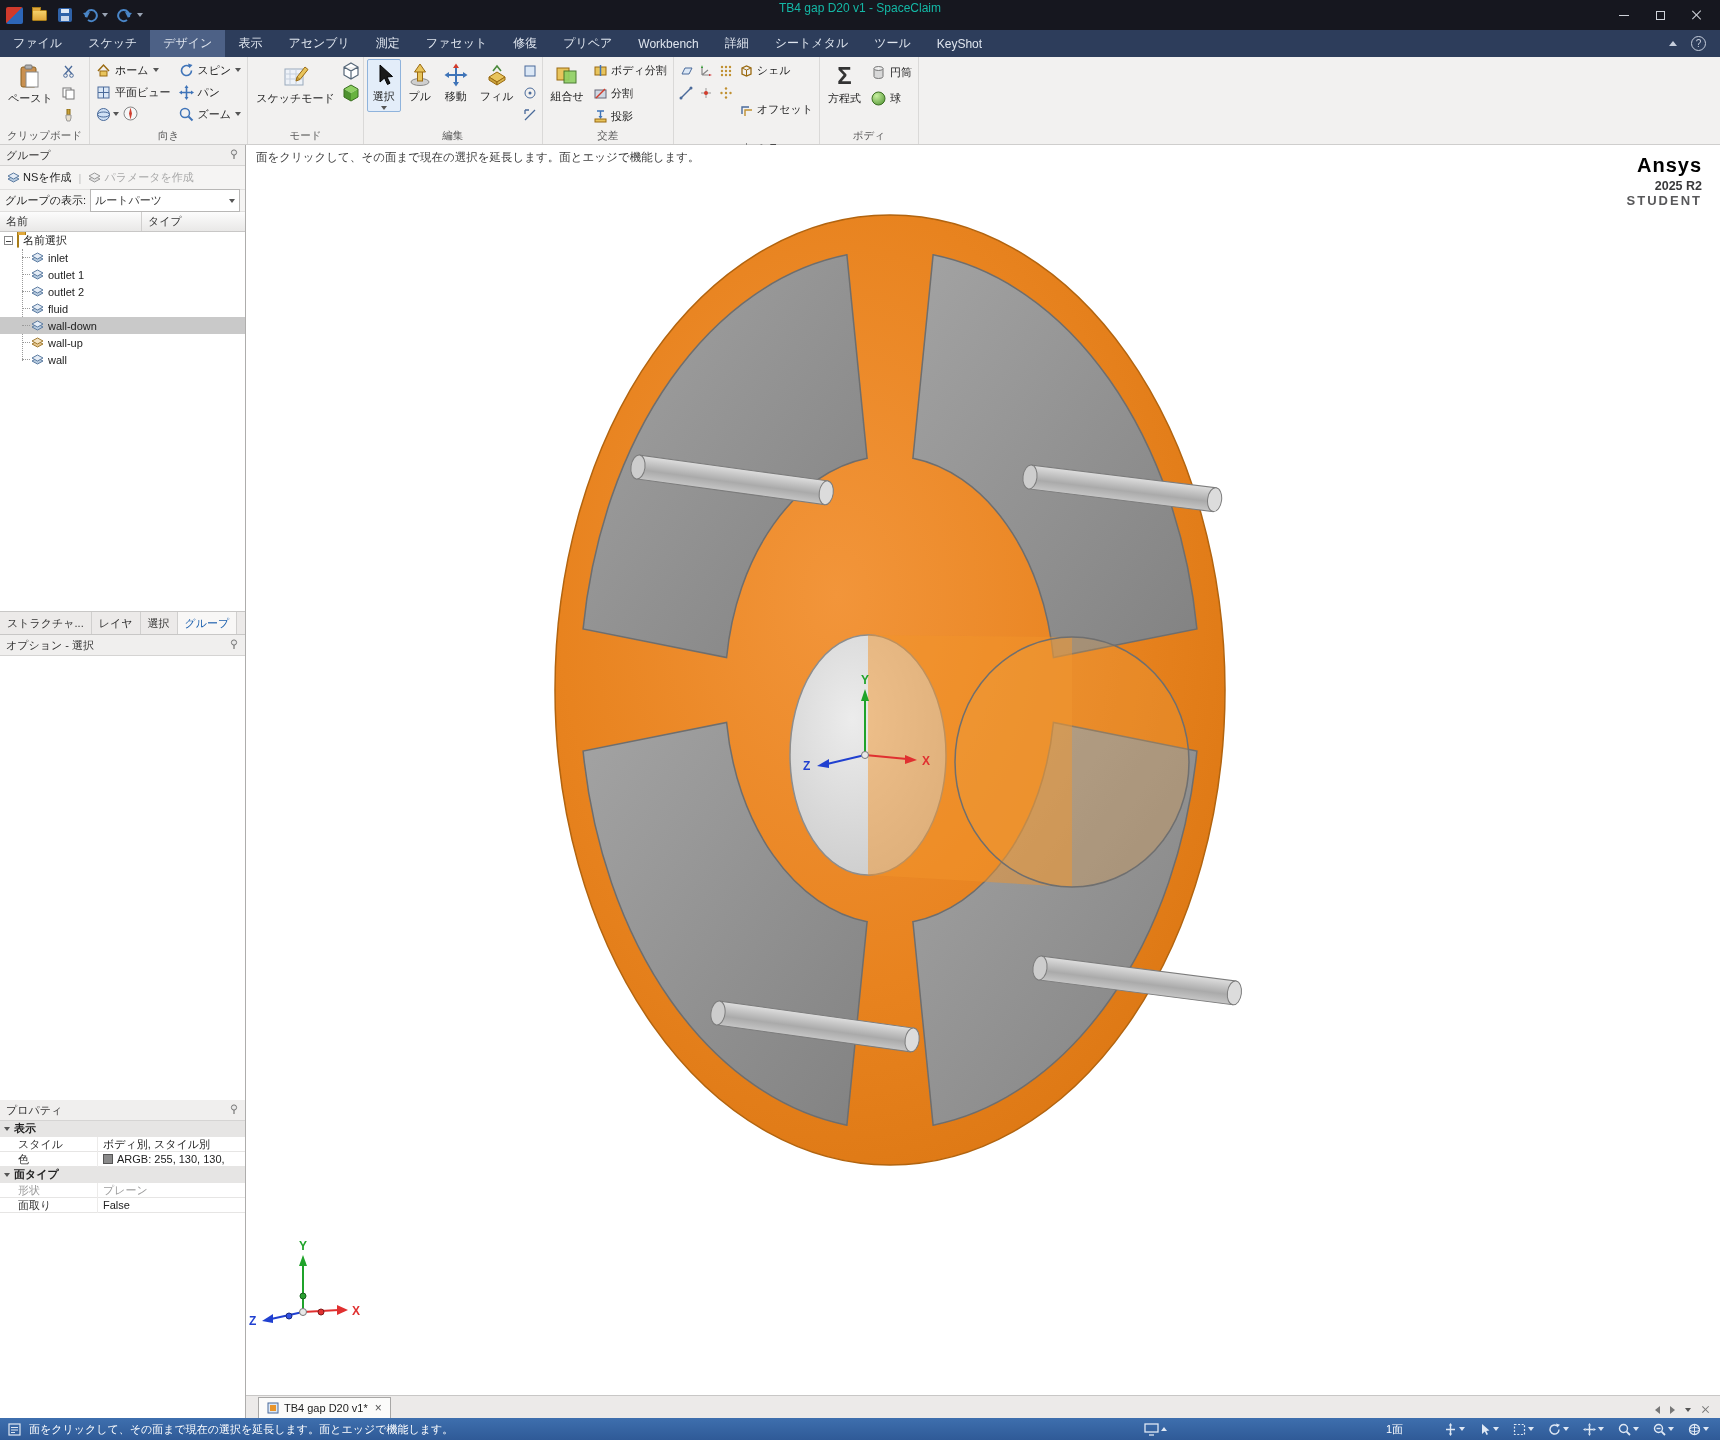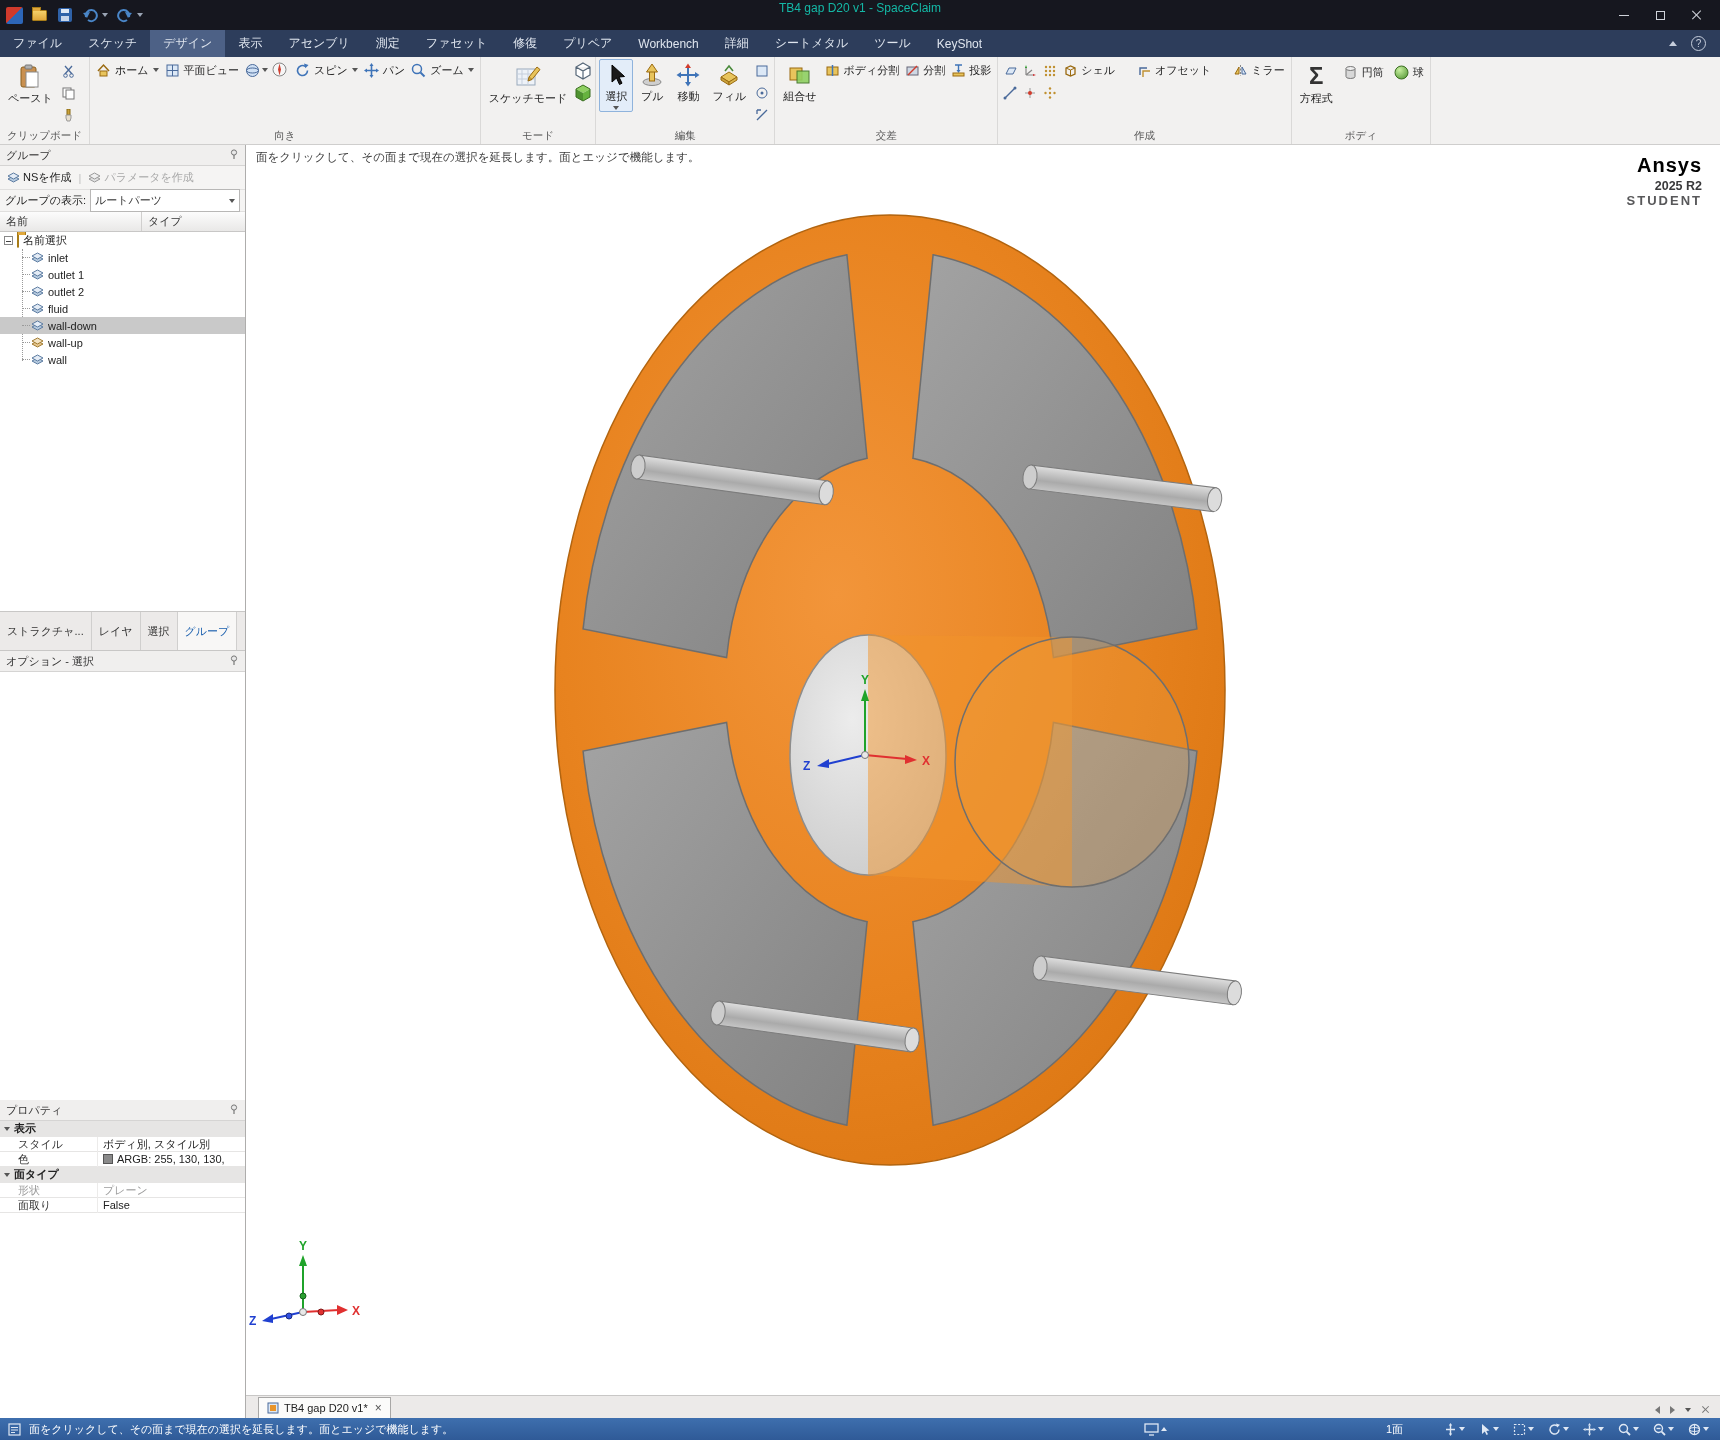--- a/index.html
+++ b/index.html
@@ -36,21 +36,21 @@
 .rgroup{display:flex;flex-direction:column;border-right:1px solid #dad9d8;padding:2px 3px 0;flex:0 0 auto}
 .rbody{flex:1;display:flex;align-items:flex-start;gap:2px}
 .rlabel{height:15px;text-align:center;font-size:10.5px;color:#555;white-space:nowrap;padding:0 4px}
 .rbtn-lg{display:flex;flex-direction:column;align-items:center;justify-content:flex-start;gap:2px;padding:3px 4px 1px;border:1px solid transparent;border-radius:2px;font-size:11px;color:#222;white-space:nowrap}
 .rbtn-lg.active{background:#e3edf9;border-color:#8fb3dc}
 .rbtn-row{display:flex;align-items:center;gap:4px;height:22px;font-size:11px;padding:0 3px;white-space:nowrap}
 .minicol{display:flex;flex-direction:column;justify-content:flex-start;gap:4px;padding-top:3px}
 .rbtn-mini{width:18px;height:18px;display:flex;align-items:center;justify-content:center}
 .car{width:0;height:0;border-left:3px solid transparent;border-right:3px solid transparent;border-top:4px solid #555}
 .sigma{font-size:24px;font-weight:bold;color:#333;line-height:26px}
-.two-col{display:flex;flex-direction:row}
+.two-col{display:flex;flex-direction:column}
 
 .leftpanel{position:absolute;top:145px;left:0;bottom:22px;width:246px;background:#fff;border-right:1px solid #aeadac;display:flex;flex-direction:column}
 .lp-header{height:21px;background:#f0efee;border-bottom:1px solid #d5d4d3;display:flex;align-items:center;padding:0 6px;font-size:11px;color:#333}
 .lp-header .pin{margin-left:auto}
 .lp-toolbar{height:24px;background:#f5f4f3;border-bottom:1px solid #e0dfde;display:flex;align-items:center;gap:4px;padding:0 4px;font-size:11px}
 .lp-tbtn{display:flex;align-items:center;gap:3px;padding:1px 3px}
 .lp-tbtn.disabled{color:#a8a8a8}
 .lp-disp{height:22px;display:flex;align-items:center;gap:4px;padding:0 5px;font-size:11px;background:#f5f4f3;border-bottom:1px solid #e0dfde}
 .lp-select{flex:1;height:23px;background:#fff;border:1px solid #b8b7b6;display:flex;align-items:center;padding:0 4px;font-size:11px;color:#333}
 .lp-select .car{margin-left:auto}
@@ -61,21 +61,21 @@
 .trow{height:17px;display:flex;align-items:center;gap:4px}
 .trow.root{padding-left:4px}
 .expander{width:9px;height:9px;border:1px solid #888;background:#fff;position:relative;flex:0 0 auto}
 .expander::before{content:"";position:absolute;left:1px;top:3.5px;width:5px;height:1px;background:#444}
 .tchildren{position:relative}
 .tchildren::before{content:"";position:absolute;left:22px;top:0;height:112px;border-left:1px dotted #9a9a9a}
 .trow.child{padding-left:31px;position:relative}
 .trow.child::before{content:"";position:absolute;left:22px;top:8px;width:8px;border-top:1px dotted #9a9a9a}
 .trow.sel{background:#c9c9c9}
 .tlabel{white-space:nowrap}
-.lp-tabs{height:40px;background:#eceae9;border-top:1px solid #c8c7c6;border-bottom:1px solid #c8c7c6;display:flex;align-items:stretch;font-size:11px}
+.lp-tabs{height:24px;background:#eceae9;border-top:1px solid #c8c7c6;border-bottom:1px solid #c8c7c6;display:flex;align-items:stretch;font-size:11px}
 .lp-tab{display:flex;align-items:center;padding:0 7px;border-right:1px solid #d0cfce;color:#333;white-space:nowrap}
 .lp-tab.active{background:#f8f7f6;color:#1a5fae}
 .lp-fill{flex:1;background:#fff}
 .prop-grid{font-size:11px}
 .prow{display:flex;height:15px;border-bottom:1px solid #e6e5e4;align-items:center}
 .prow.section{height:16px;background:#e6e5e4;font-weight:bold;color:#222;gap:4px;padding-left:4px}
 .sec-car{width:0;height:0;border-left:3.5px solid transparent;border-right:3.5px solid transparent;border-top:4px solid #555}
 .pkey{width:98px;padding-left:18px;color:#333;border-right:1px solid #ecebea;white-space:nowrap}
 .pval{flex:1;padding-left:5px;display:flex;align-items:center;gap:4px;white-space:nowrap}
 .prow.dim .pkey,.prow.dim .pval{color:#9c9c9c}

